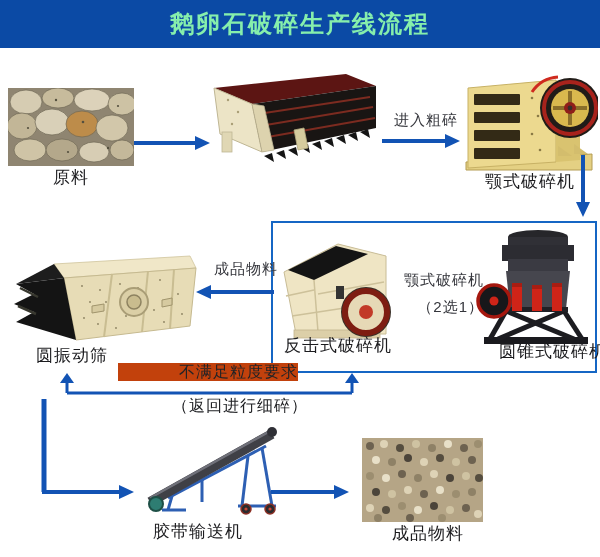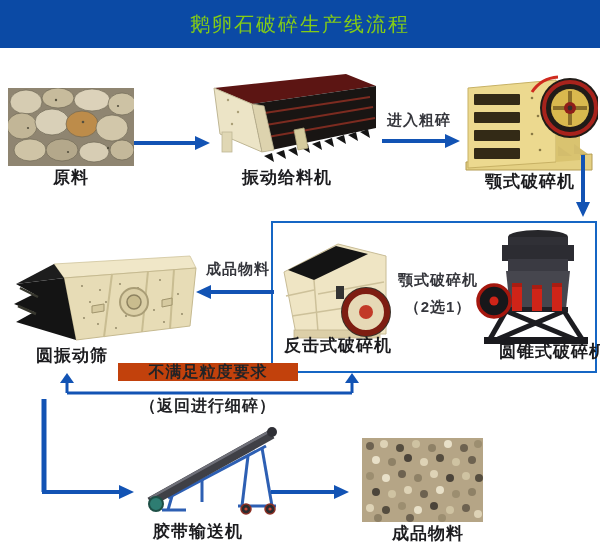--- a/index.html
+++ b/index.html
@@ -1,24 +1,24 @@
 <!DOCTYPE html>
 <html><head>
 <meta charset="utf-8">
 <style>
   html,body{margin:0;padding:0;background:#ffffff;}
   #stage{position:relative;width:600px;height:557px;background:#ffffff;overflow:hidden;
          font-family:"Liberation Sans","DejaVu Sans",sans-serif;}
   .abs{position:absolute;}
-  #hdr{left:0;top:0;width:600px;height:48px;background:#0b4aa5;color:#84cc16;
+  #hdr{left:0;top:0;width:600px;height:48px;background:#0b4aa5;color:#86efac;
        display:flex;align-items:center;justify-content:center;
-       font-size:20px;font-weight:400;letter-spacing:2px;}
-  .stage-label{position:absolute;text-align:center;font-size:17px;font-weight:700;
+       font-size:24px;font-weight:700;letter-spacing:2px;}
+  .stage-label{position:absolute;text-align:center;font-size:17px;font-weight:400;
                color:#1c1c1f;letter-spacing:1px;line-height:20px;}
-  .annot{position:absolute;text-align:center;font-size:15px;font-weight:700;
+  .annot{position:absolute;text-align:right;font-size:15px;font-weight:400;
          color:#35363c;letter-spacing:1px;line-height:18px;}
   .ret-note{font-size:16px;color:#222326;}
   #choice-box{left:271px;top:221px;width:322px;height:148px;border:2px solid #1566c4;background:#ffffff;}
   svg{display:block;}
 </style>
 </head>
 <body>
 
 <div id="stage">
 
@@ -70,21 +70,20 @@
              M162,60 l8,-3 l2,9 z" fill="#151515"></path>
     <polygon points="54,32 66,34 76,78 64,80" fill="#ddd3ae" stroke="#bfb694" stroke-width="0.8"></polygon>
     <rect x="24" y="60" width="10" height="20" fill="#e0d7b4" stroke="#bfb694" stroke-width="0.8"></rect>
     <polygon points="96,58 106,56 110,76 100,78" fill="#d6cc9e" stroke="#b5ab80" stroke-width="0.8"></polygon>
     <g fill="#a99e76">
       <circle cx="30" cy="28" r="1.2"></circle>
         <circle cx="40" cy="40" r="1.2"></circle>
         <circle cx="34" cy="52" r="1.2"></circle>
     </g>
   </svg>
-  <div class="stage-label" style="left:198px;top:168px;width:178px">振动给料机</div>
 
   <div class="annot" style="left:380px;top:111px;width:78px">进入粗碎</div>
   <svg class="abs" style="left:382px;top:133px" width="78" height="16" viewBox="0 0 78 16">
     <line x1="0" y1="8" x2="64" y2="8" stroke="#1253b4" stroke-width="4"></line>
     <polygon points="63,1 78,8 63,15" fill="#1253b4"></polygon>
   </svg>
 
   <svg class="abs" style="left:460px;top:58px" width="138" height="114" viewBox="0 0 138 114">
     <polygon points="6,104 132,96 132,112 6,112" fill="#e4d083" stroke="#b49c52" stroke-width="1"></polygon>
     <polygon points="8,30 96,22 96,104 8,110" fill="#ecd98f" stroke="#c7b165" stroke-width="1"></polygon>

